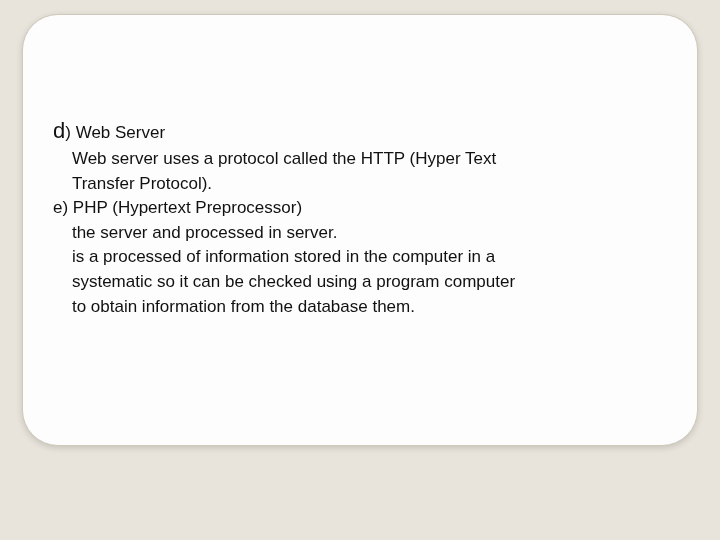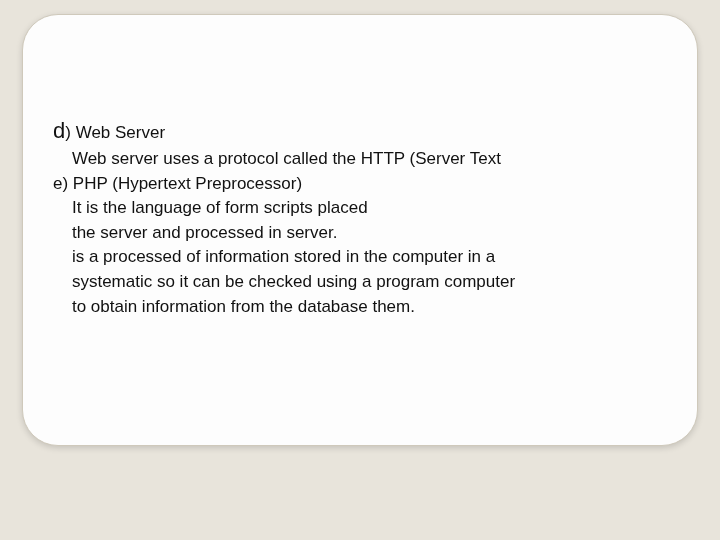--- a/index.html
+++ b/index.html
@@ -41,24 +41,24 @@
   .italic {
   }
 </style>
 </head>
 <body>
 
 <div class="card">
   <div class="content">
 
     <div class="line"><span class="d-letter">d</span><span>)</span><span> Web Server</span></div>
-    <div class="line">    Web server uses a protocol called the HTTP (Server Text</div>
+    <div class="line">    Web server uses a protocol called the HTTP (Hyper Text</div>
+    <div class="line">    Transfer Protocol).</div>
 
     <div class="line"><span>e) PHP (</span><span class="italic">Hypertext Preprocessor)</span></div>
-    <div class="line">    It is the language of form scripts placed</div>
     <div class="line">    the server and processed in server.</div>
 
     <div class="line">    is a processed of information stored in the computer in a</div>
     <div class="line">    systematic so it can be checked using a program computer</div>
     <div class="line">    to obtain information from the database them.</div>
 
   </div>
 </div>
 
 </body></html>

